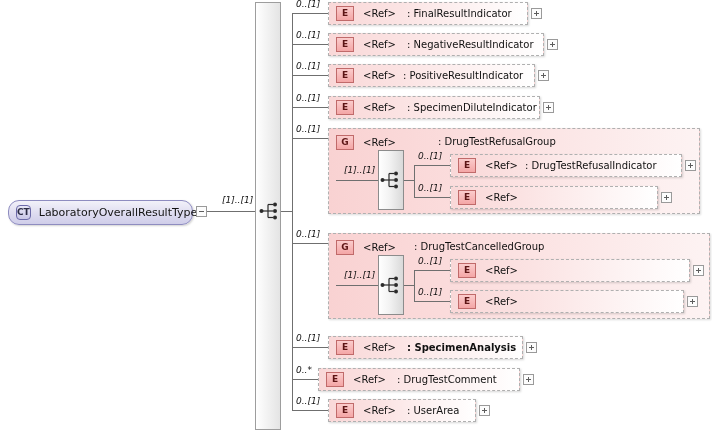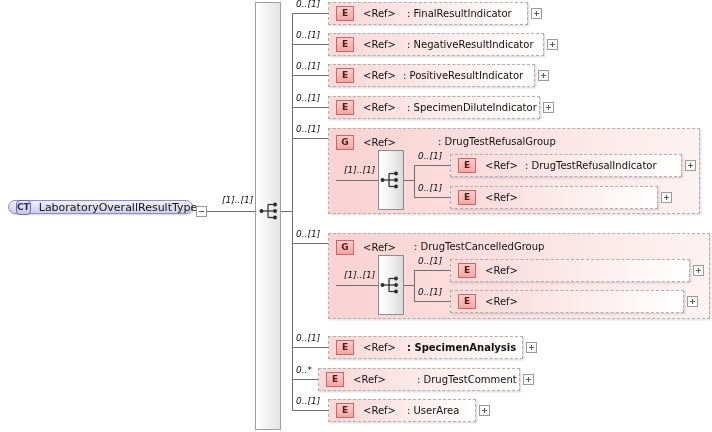--- a/index.html
+++ b/index.html
@@ -121,21 +121,21 @@
   }
   .grp-head {
     position:absolute; left:7px; top:6px;
     display:flex; align-items:center;
   }
 </style>
 </head>
 <body>
 
 <div id="canvas">
-    <div class="ct-box" style="left: 8px; top: 200px; width: 185px; height: 14px;">
+    <div class="ct-box" style="left: 8px; top: 200px; width: 185px; height: 25px;">
       <div class="ct-tag">CT</div>
       <div class="ct-name">LaboratoryOverallResultType</div>
     </div>
     <div class="toggle" style="left: 196px; top: 206px;"></div>
     <div class="hline" style="left: 207px; top: 211px; width: 51px;"></div>
     <div class="card" style="left: 222px; top: 195px;">[1]..[1]</div>
     <div class="seq-col" style="left: 255px; top: 2px; width: 26px; height: 428px;"></div>
     <svg width="22" height="20" class="seq-icon" style="position: absolute; left: 259px; top: 201px;">
       <circle cx="2.5" cy="10" r="2" fill="#2b2b2b"></circle>
       <line x1="4" y1="10" x2="9" y2="10" stroke="#2b2b2b" stroke-width="1.2"></line>
@@ -266,21 +266,21 @@
       <div class="tag">E</div>
       <div class="reflabel">&lt;Ref&gt;</div>
       <div class="refname" style="left: 78px; font-weight: bold;">: SpecimenAnalysis</div>
     </div>
     <div class="toggle plus" style="left: 526px; top: 342px;"></div>
     <div class="hline" style="left: 292px; top: 379px; width: 26px;"></div>
     <div class="card" style="left: 296px; top: 365px;">0..*</div>
     <div class="refbox" style="left: 318px; top: 368px; width: 202px; height: 23px;">
       <div class="tag">E</div>
       <div class="reflabel">&lt;Ref&gt;</div>
-      <div class="refname" style="left: 78px; margin-left: 20px;">: DrugTestComment</div>
+      <div class="refname" style="left: 78px;">: DrugTestComment</div>
     </div>
     <div class="toggle plus" style="left: 523px; top: 374px;"></div>
     <div class="hline" style="left: 292px; top: 410px; width: 36px;"></div>
     <div class="card" style="left: 296px; top: 396px;">0..[1]</div>
     <div class="refbox" style="left: 328px; top: 399px; width: 148px; height: 23px;">
       <div class="tag">E</div>
       <div class="reflabel">&lt;Ref&gt;</div>
       <div class="refname" style="left: 78px;">: UserArea</div>
     </div>
     <div class="toggle plus" style="left: 479px; top: 405px;"></div>

